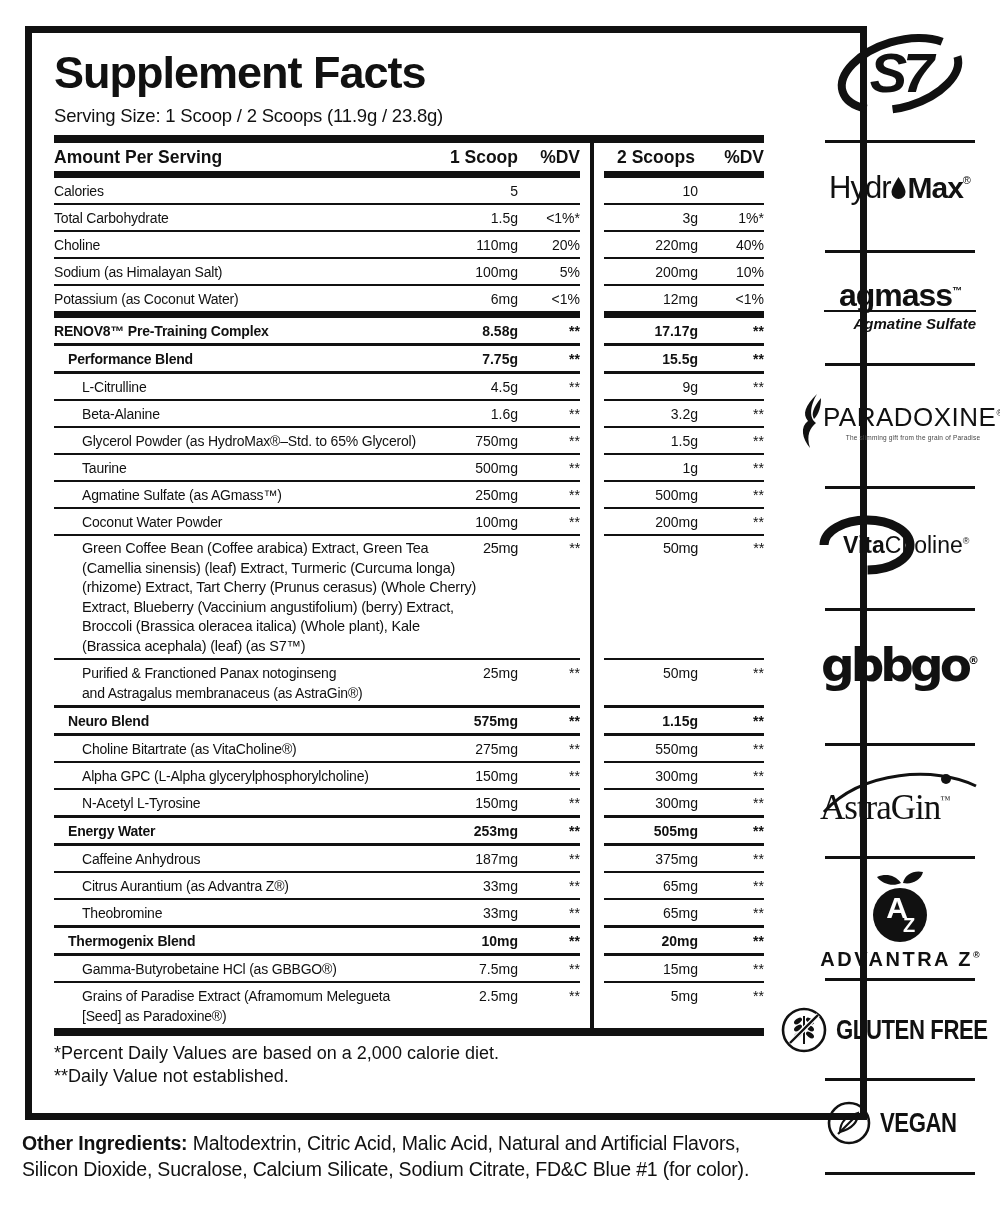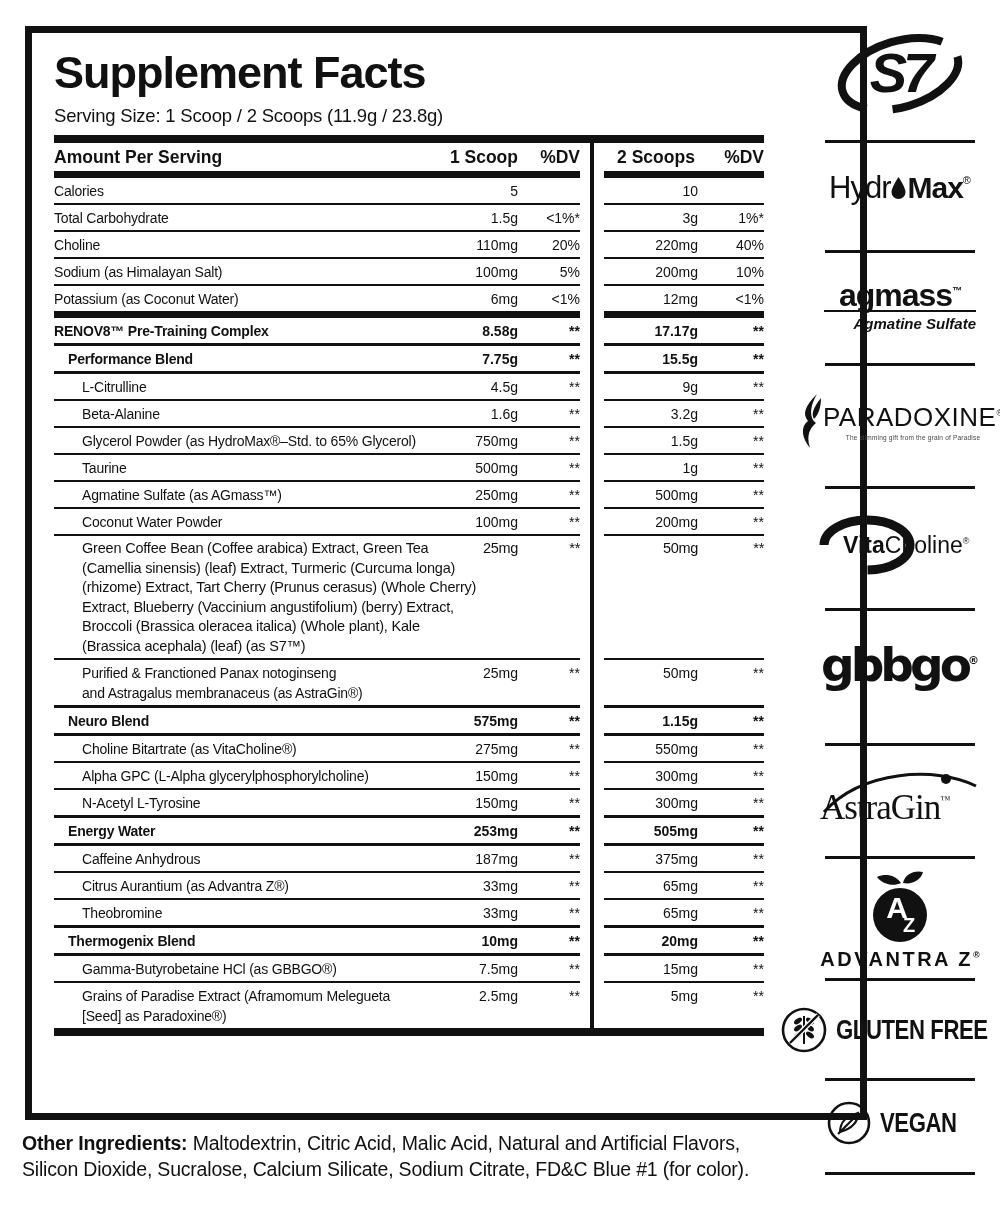--- a/index.html
+++ b/index.html
@@ -316,20 +316,24 @@
         </div>
       </div>
 
     <div class="bar-bottom"></div>
 
     <div class="divider-strip">
       <div class="line"></div>
     </div>
   </div>
 
+  <div class="footnotes">
+    <div>*Percent Daily Values are based on a 2,000 calorie diet.</div>
+    <div>**Daily Value not established.</div>
+  </div>
 </div>
 
 <div class="other-ing"><b>Other Ingredients:</b><span> Maltodextrin, Citric Acid, Malic Acid, Natural and Artificial Flavors, Silicon Dioxide, Sucralose, Calcium Silicate, Sodium Citrate, FD&amp;C Blue #1 (for color).</span></div>
 
 <aside class="sidebar">
 
   <div class="sb-item pos-s7">
     <svg width="140" height="100" viewBox="0 0 140 100">
       <ellipse cx="70" cy="50" rx="60" ry="33" fill="none" stroke="#111" stroke-width="8" transform="rotate(-17 70 50)" stroke-dasharray="92 26 158 40"></ellipse>
       <text x="70" y="68" font-size="56" font-weight="bold" font-style="italic" letter-spacing="-4" text-anchor="middle" fill="#111">S7</text>

